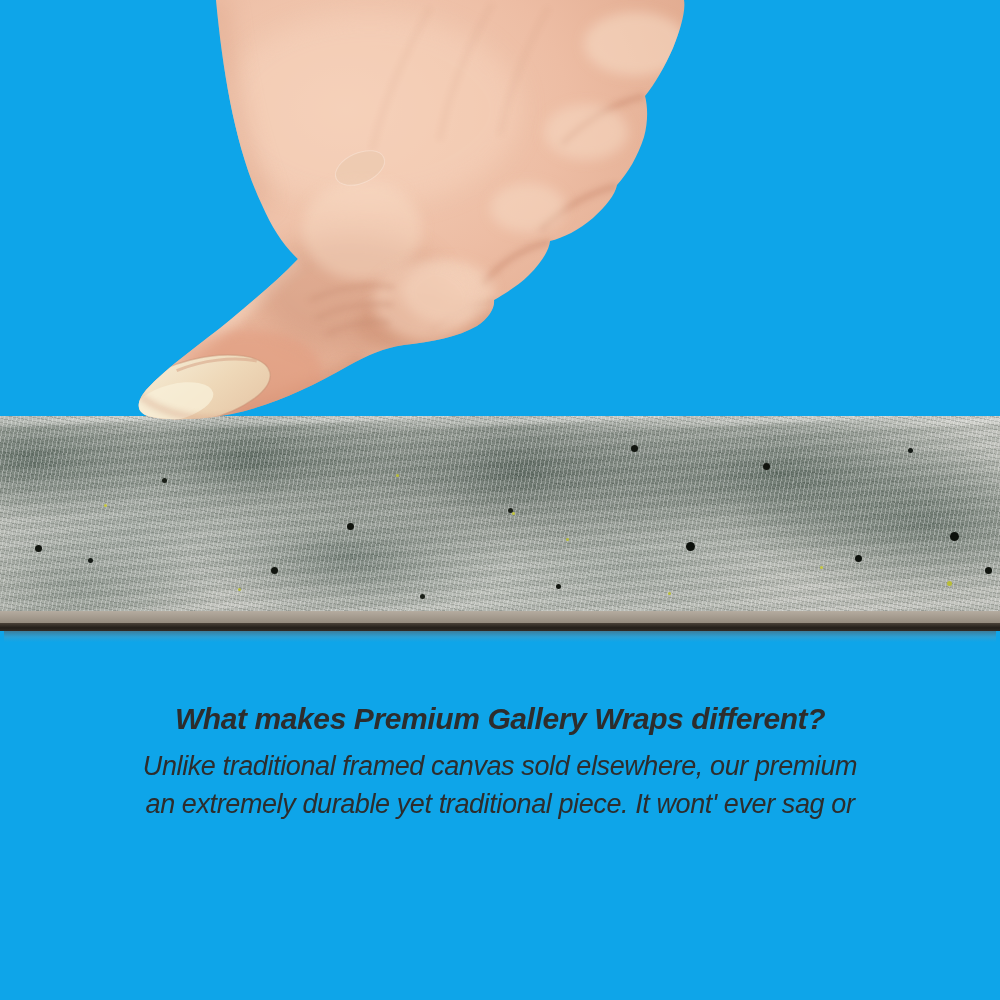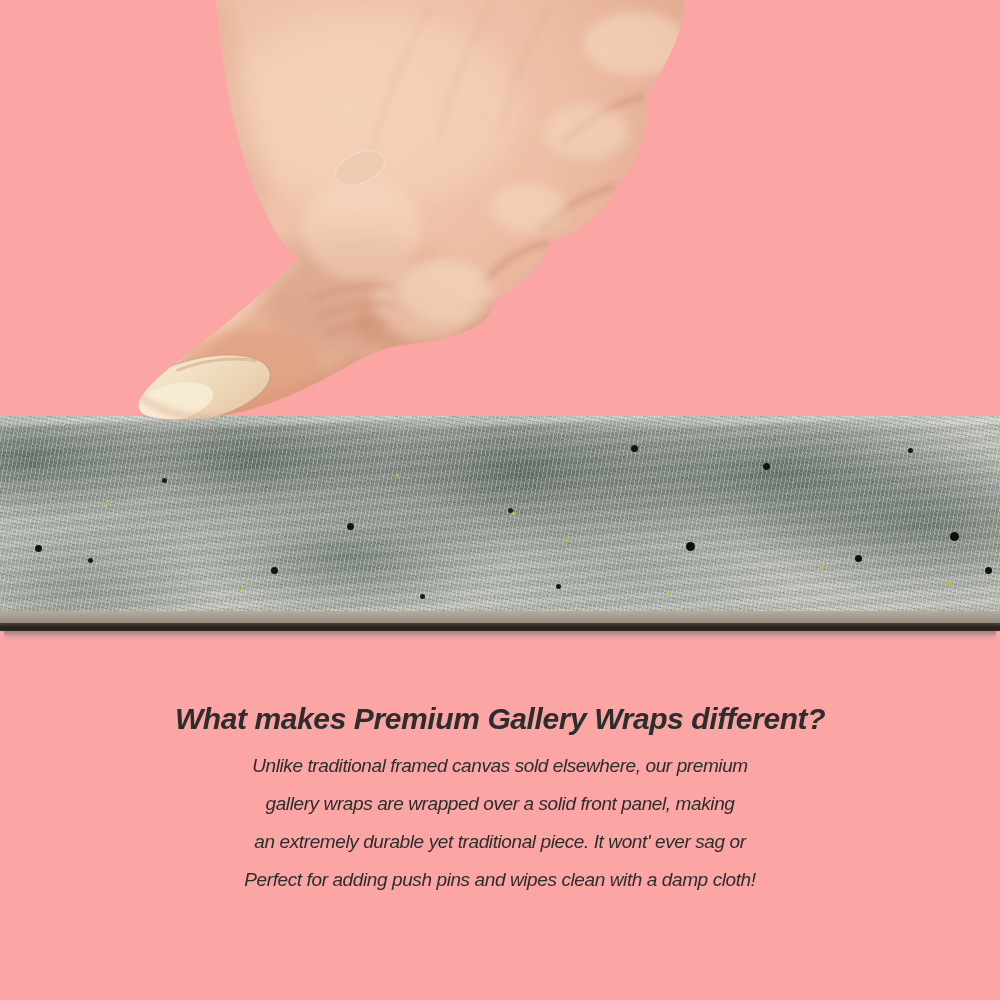--- a/index.html
+++ b/index.html
@@ -1,16 +1,16 @@
 <!DOCTYPE html>
 <html><head>
 <meta charset="utf-8">
 <style>
   html,body{margin:0;padding:0;background:#ffffff;}
-  .stage{position:relative;width:1000px;height:1000px;background:#fca5a5;overflow:hidden;
+  .stage{position:relative;width:1000px;height:1000px;background:#0ea5e9;overflow:hidden;
          font-family:"Liberation Sans", sans-serif;}
 
   
   .hand{position:absolute;left:0;top:0;width:1000px;height:445px;z-index:3;display:block;}
 
   
   .strip{position:absolute;left:0;top:416px;width:1000px;height:226px;z-index:2;}
   .strip-tex{position:absolute;left:0;top:0;width:1000px;height:195px;
     background:
       linear-gradient(180deg, rgba(236,236,230,.55) 0 4px, rgba(255,255,255,0) 12px),
@@ -47,21 +47,21 @@
     background:linear-gradient(180deg,#b5aca0,#958b7e);}
   .strip-darkline{position:absolute;left:0;top:207px;width:1000px;height:8px;
     background:linear-gradient(180deg,#4a4138,#241f1a 60%,#332c25);}
   .strip-shadow{position:absolute;left:4px;top:215px;width:992px;height:11px;
     background:linear-gradient(180deg, rgba(95,95,95,.55), rgba(145,145,145,.22) 55%, rgba(255,255,255,0));}
 
   
   .info{position:absolute;left:0;top:699px;width:1000px;text-align:center;color:#2d2d2d;z-index:4;}
   .info h2{margin:0 0 8px 0;font-style:italic;font-weight:700;font-size:30px;line-height:40px;
     letter-spacing:-0.4px;}
-  .info p{margin:0;font-style:italic;font-weight:400;font-size:19px;line-height:38px;
+  .info p{margin:0;font-style:italic;font-weight:400;font-size:27px;line-height:38px;
     letter-spacing:-0.4px;white-space:nowrap;}
 </style>
 </head>
 <body>
 
 <div class="stage">
 
   <svg class="hand" viewBox="0 0 1000 445" xmlns="http://www.w3.org/2000/svg" aria-hidden="true">
     <defs>
       <radialGradient id="skin" cx="38%" cy="26%" r="90%">
@@ -173,18 +173,16 @@
       <div class="flecks"></div>
     </div>
     <div class="strip-edge"></div>
     <div class="strip-darkline"></div>
     <div class="strip-shadow"></div>
   </div>
 
   <div class="info">
     <h2>What makes Premium Gallery Wraps different?</h2>
     <p>Unlike traditional framed canvas sold elsewhere, our premium</p>
-    <p>gallery wraps are wrapped over a solid front panel, making</p>
     <p>an extremely durable yet traditional piece. It wont' ever sag or</p>
-    <p>Perfect for adding push pins and wipes clean with a damp cloth!</p>
   </div>
 
 </div>
 
 </body></html>

